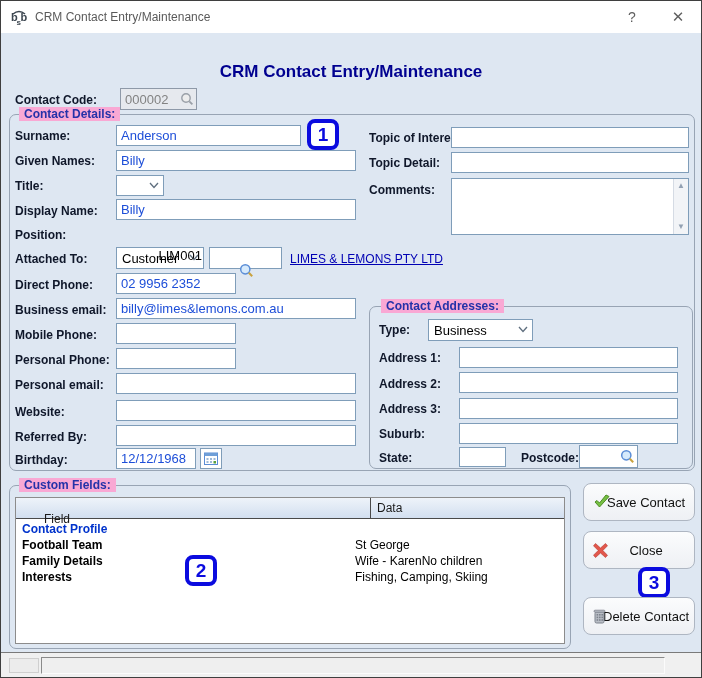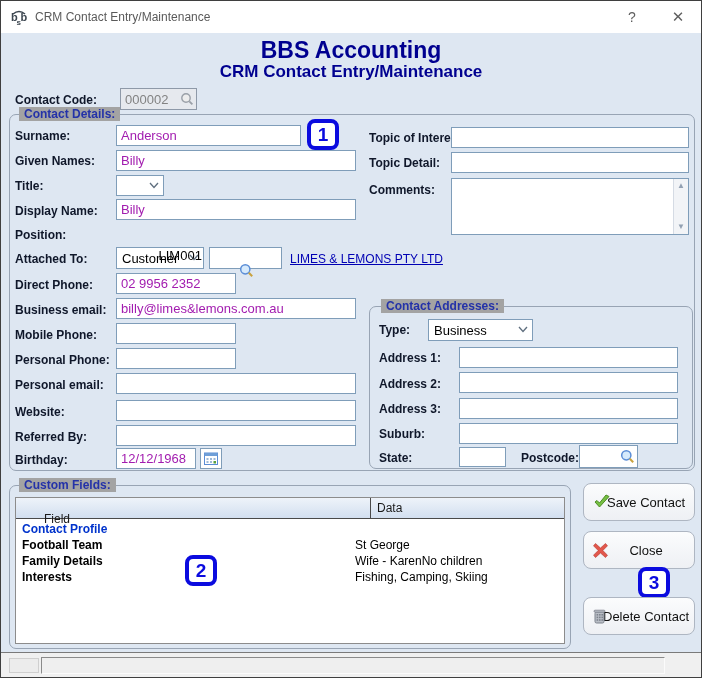--- a/index.html
+++ b/index.html
@@ -28,21 +28,21 @@
   
   .hdr1 { position:absolute; top:36px; left:0; width:100%; text-align:center;
           font-size:23px; font-weight:bold; color:#000090; letter-spacing:0; }
   .hdr2 { position:absolute; top:61px; left:0; width:100%; text-align:center;
           font-size:17px; font-weight:bold; color:#000090; }
 
   
   .lbl { position:absolute; font-size:12px; font-weight:bold; color:#0f172a; white-space:nowrap; }
   .inp {
     position:absolute; height:21px; border:1px solid #7f9db9; background:#ffffff;
-    font-family:"Liberation Sans", sans-serif; font-size:13px; color:#a21caf;
+    font-family:"Liberation Sans", sans-serif; font-size:13px; color:#1d4ed8;
     padding:0 4px; outline:none;
   }
   .sel {
     position:absolute; height:21px; border:1px solid #7f9db9; background:#ffffff;
     display:flex; align-items:center; font-size:13px; color:#000; padding-left:5px;
   }
   .sel .chev { position:absolute; right:4px; top:6px; }
   .lookup {
     position:absolute; border:1px solid #7f9db9; background:#fff; display:flex;
     align-items:center; padding:0 2px 0 4px;
@@ -50,21 +50,21 @@
   .lookup input {
     border:none; outline:none; background:transparent; flex:1; min-width:0;
     font-family:"Liberation Sans", sans-serif; font-size:13px; color:#000;
   }
   .lookup svg { flex:0 0 auto; }
   .grp {
     position:absolute; border:1px solid #98a4b4; border-radius:7px; background:transparent;
   }
   .grp-label {
     position:absolute; font-size:12px; font-weight:bold; color:#2432a8;
-    background:#a3a3a3; padding:0 5px; white-space:nowrap;
+    background:#f9a8d4; padding:0 5px; white-space:nowrap;
   }
   .badge {
     position:absolute; width:32px; height:31px; background:#ffffff;
     border:4px solid #0b0bdf; border-radius:8px;
     display:flex; align-items:center; justify-content:center;
     font-size:19px; font-weight:bold; color:#0b0bdf;
   }
   a.link { position:absolute; font-size:12px; color:#0000b4; text-decoration:underline; white-space:nowrap; }
 
   
@@ -135,21 +135,20 @@
       <text x="1" y="13" font-size="11" font-weight="bold" fill="#3c4650" font-family="Liberation Sans, sans-serif">b</text>
       <text x="6.4" y="16.5" font-size="8" font-weight="bold" fill="#3c4650" font-family="Liberation Sans, sans-serif">s</text>
       <text x="10.5" y="13" font-size="11" font-weight="bold" fill="#3c4650" font-family="Liberation Sans, sans-serif">b</text>
     </svg>
     <span class="t-text">CRM Contact Entry/Maintenance</span>
     <div class="t-spacer"></div>
     <div class="t-btn">?</div>
     <div class="t-btn close">✕</div>
   </div>
 
-  <div class="hdr1">BBS Accounting</div>
   <div class="hdr2">CRM Contact Entry/Maintenance</div>
 
   <div class="lbl" style="left:14px; top:92px;">Contact Code:</div>
   <div class="lookup" style="left:119px; top:87px; width:77px; height:22px; background:#e6e9ee; border-color:#8e99a8;">
     <input type="text" style="color: rgb(131, 131, 131);" value="000002">
     <svg width="14" height="14" viewBox="0 0 14 14">
       <circle cx="6" cy="6" r="4.2" fill="#ededed" stroke="#9aa0a8" stroke-width="1.4"></circle>
       <line x1="9.3" y1="9.3" x2="12.4" y2="12.4" stroke="#9aa0a8" stroke-width="1.8"></line>
     </svg>
   </div>

